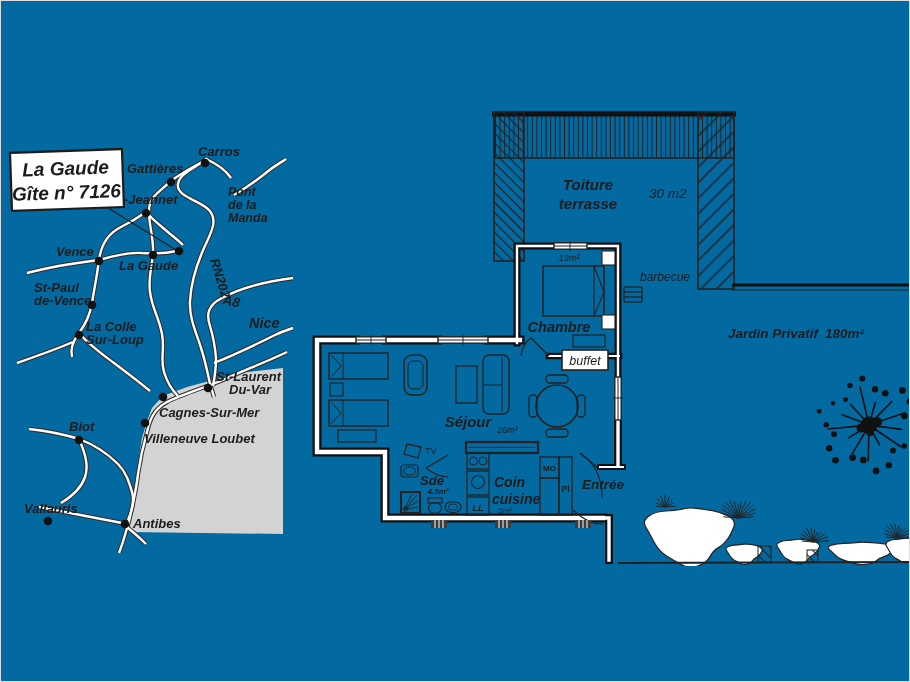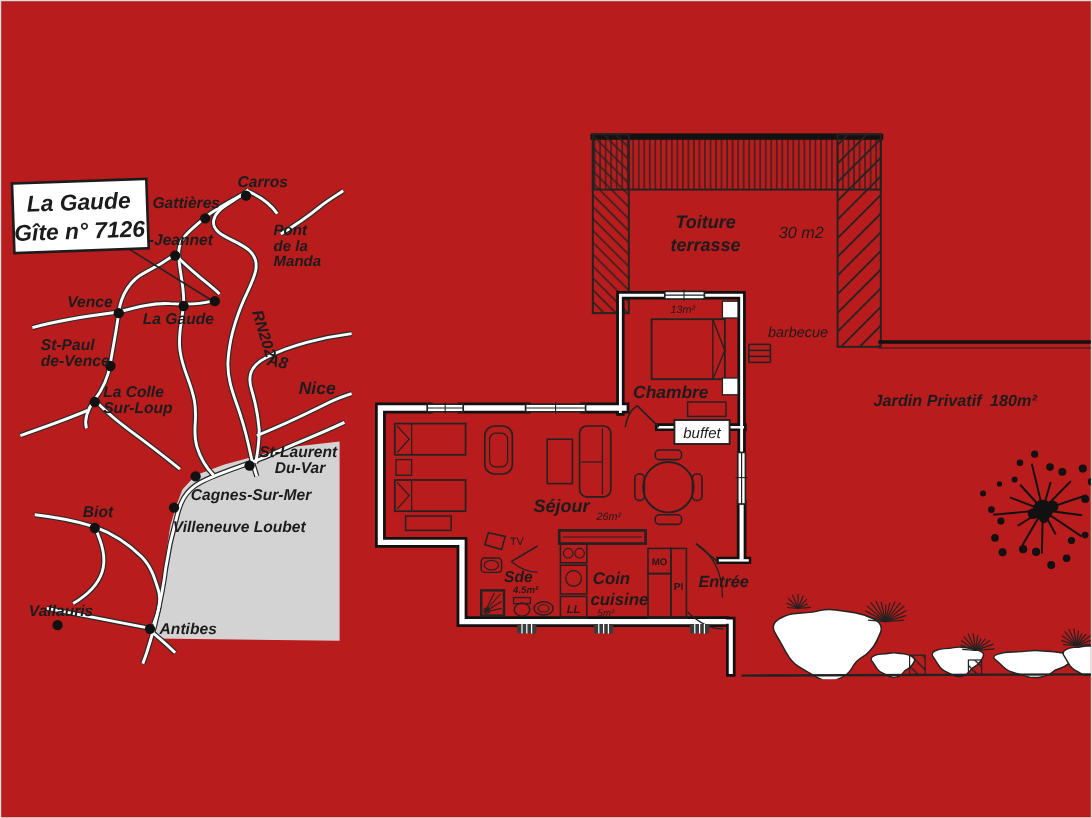--- a/index.html
+++ b/index.html
@@ -1,16 +1,16 @@
 <!DOCTYPE html>
 <html><head>
 <meta charset="utf-8">
 <style>
   html,body{margin:0;padding:0;background:#fff;}
-  .stage{position:relative;width:910px;height:682px;background:#b91c1c;border:1px solid #dedede;box-sizing:border-box;overflow:hidden;}
+  .stage{position:relative;width:910px;height:682px;background:#0369a1;border:1px solid #dedede;box-sizing:border-box;overflow:hidden;}
   svg{position:absolute;left:0;top:0;}
   text{fill:#1c1c1c;font-family:"Liberation Sans",sans-serif;}
   .bi{font-style:italic;font-weight:700;}
   .it{font-style:italic;font-weight:400;}
   .rg{font-weight:700;}
 </style>
 </head>
 <body>
 
 <div class="stage">

